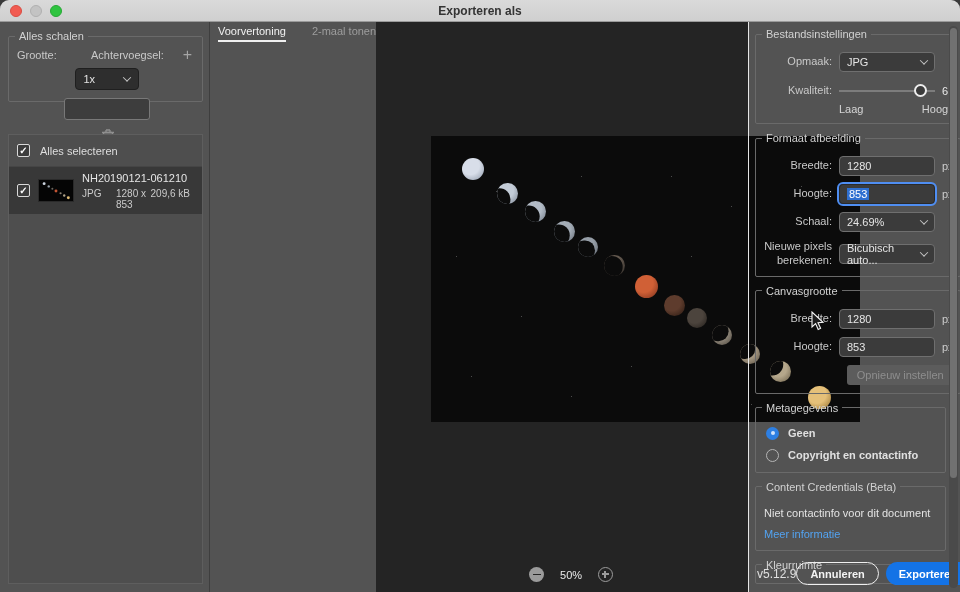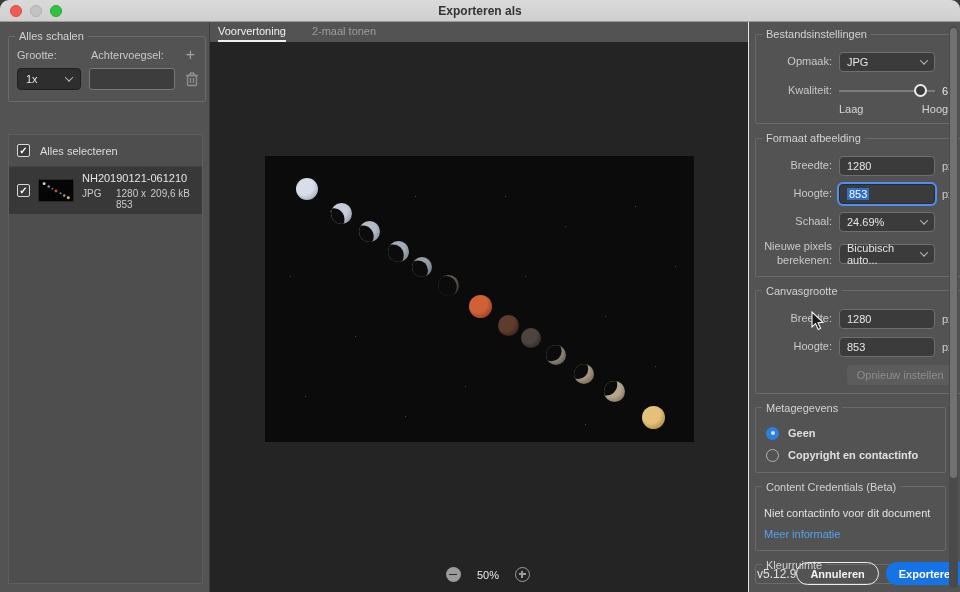--- a/index.html
+++ b/index.html
@@ -12,32 +12,32 @@
   .traffic{position:absolute;left:10px;top:5px;display:flex;gap:8px;}
   .tl{width:12px;height:12px;border-radius:50%;display:inline-block;}
   .tl.red{background:#f15b51;border:1px solid #d94c42;}
   .tl.gray{background:#c3c3c3;border:1px solid #b0b0b0;}
   .tl.green{background:#2fc440;border:1px solid #27a835;}
   .title{position:absolute;left:0;right:0;top:4px;text-align:center;font-weight:bold;
          font-size:12px;color:#343434;}
   
   .main{display:flex;height:570px;}
   .left{position:relative;width:210px;border-right:1px solid #3e3e3e;flex:none;}
-  .center{position:relative;flex:1;display:flex;flex-direction:column;min-width:0;}
+  .center{position:relative;flex:1;display:flex;flex-direction:row;min-width:0;}
   .right{position:relative;width:212px;border-left:1px solid #e5e5e5;flex:none;padding:0 14px 0 6px;}
   
   fieldset{border:1px solid #6a6a6a;border-radius:2px;margin:0;padding:4px 6px 8px 6px;}
   legend{padding:0 4px;color:#d2d2d2;font-size:11px;margin-top:39px;}
   
   .scalebox{position:absolute;left:8px;right:6px;top:8px;height:72px;}
   .lp-labels{display:flex;align-items:center;margin:3px 0 7px 2px;color:#c9c9c9;}
   .lp-labels .l1{width:74px;}
   .lp-labels .l2{flex:1;}
   .plusbtn{color:#a5a5a5;font-size:16px;line-height:12px;padding:0 4px;cursor:default;}
-  .lp-fields{display:flex;align-items:center;gap:8px;margin-left:2px;}
+  .lp-fields{display:flex;align-items:center;gap:8px;margin-left:2px;flex-direction:column;}
   .select{position:relative;display:flex;align-items:center;justify-content:space-between;
           background:#2e2e2e;border:1px solid #1f1f1f;border-radius:4px;height:22px;
           padding:0 8px;color:#e3e3e3;}
   .select.small{width:64px;}
   .chev{width:6px;height:6px;border-right:1.6px solid #c4c4c4;border-bottom:1.6px solid #c4c4c4;
         transform:rotate(45deg) translate(-1px,-1px);flex:none;}
   .txtinput{width:86px;height:22px;background:#3d3d3d;border:1px solid #787878;border-radius:3px;
             color:#e3e3e3;padding:0 5px;font-size:11px;}
   .trash{width:14px;height:16px;margin-left:2px;}
   .listbox{position:absolute;left:8px;right:6px;top:112px;bottom:8px;background:#4e4e4e;

